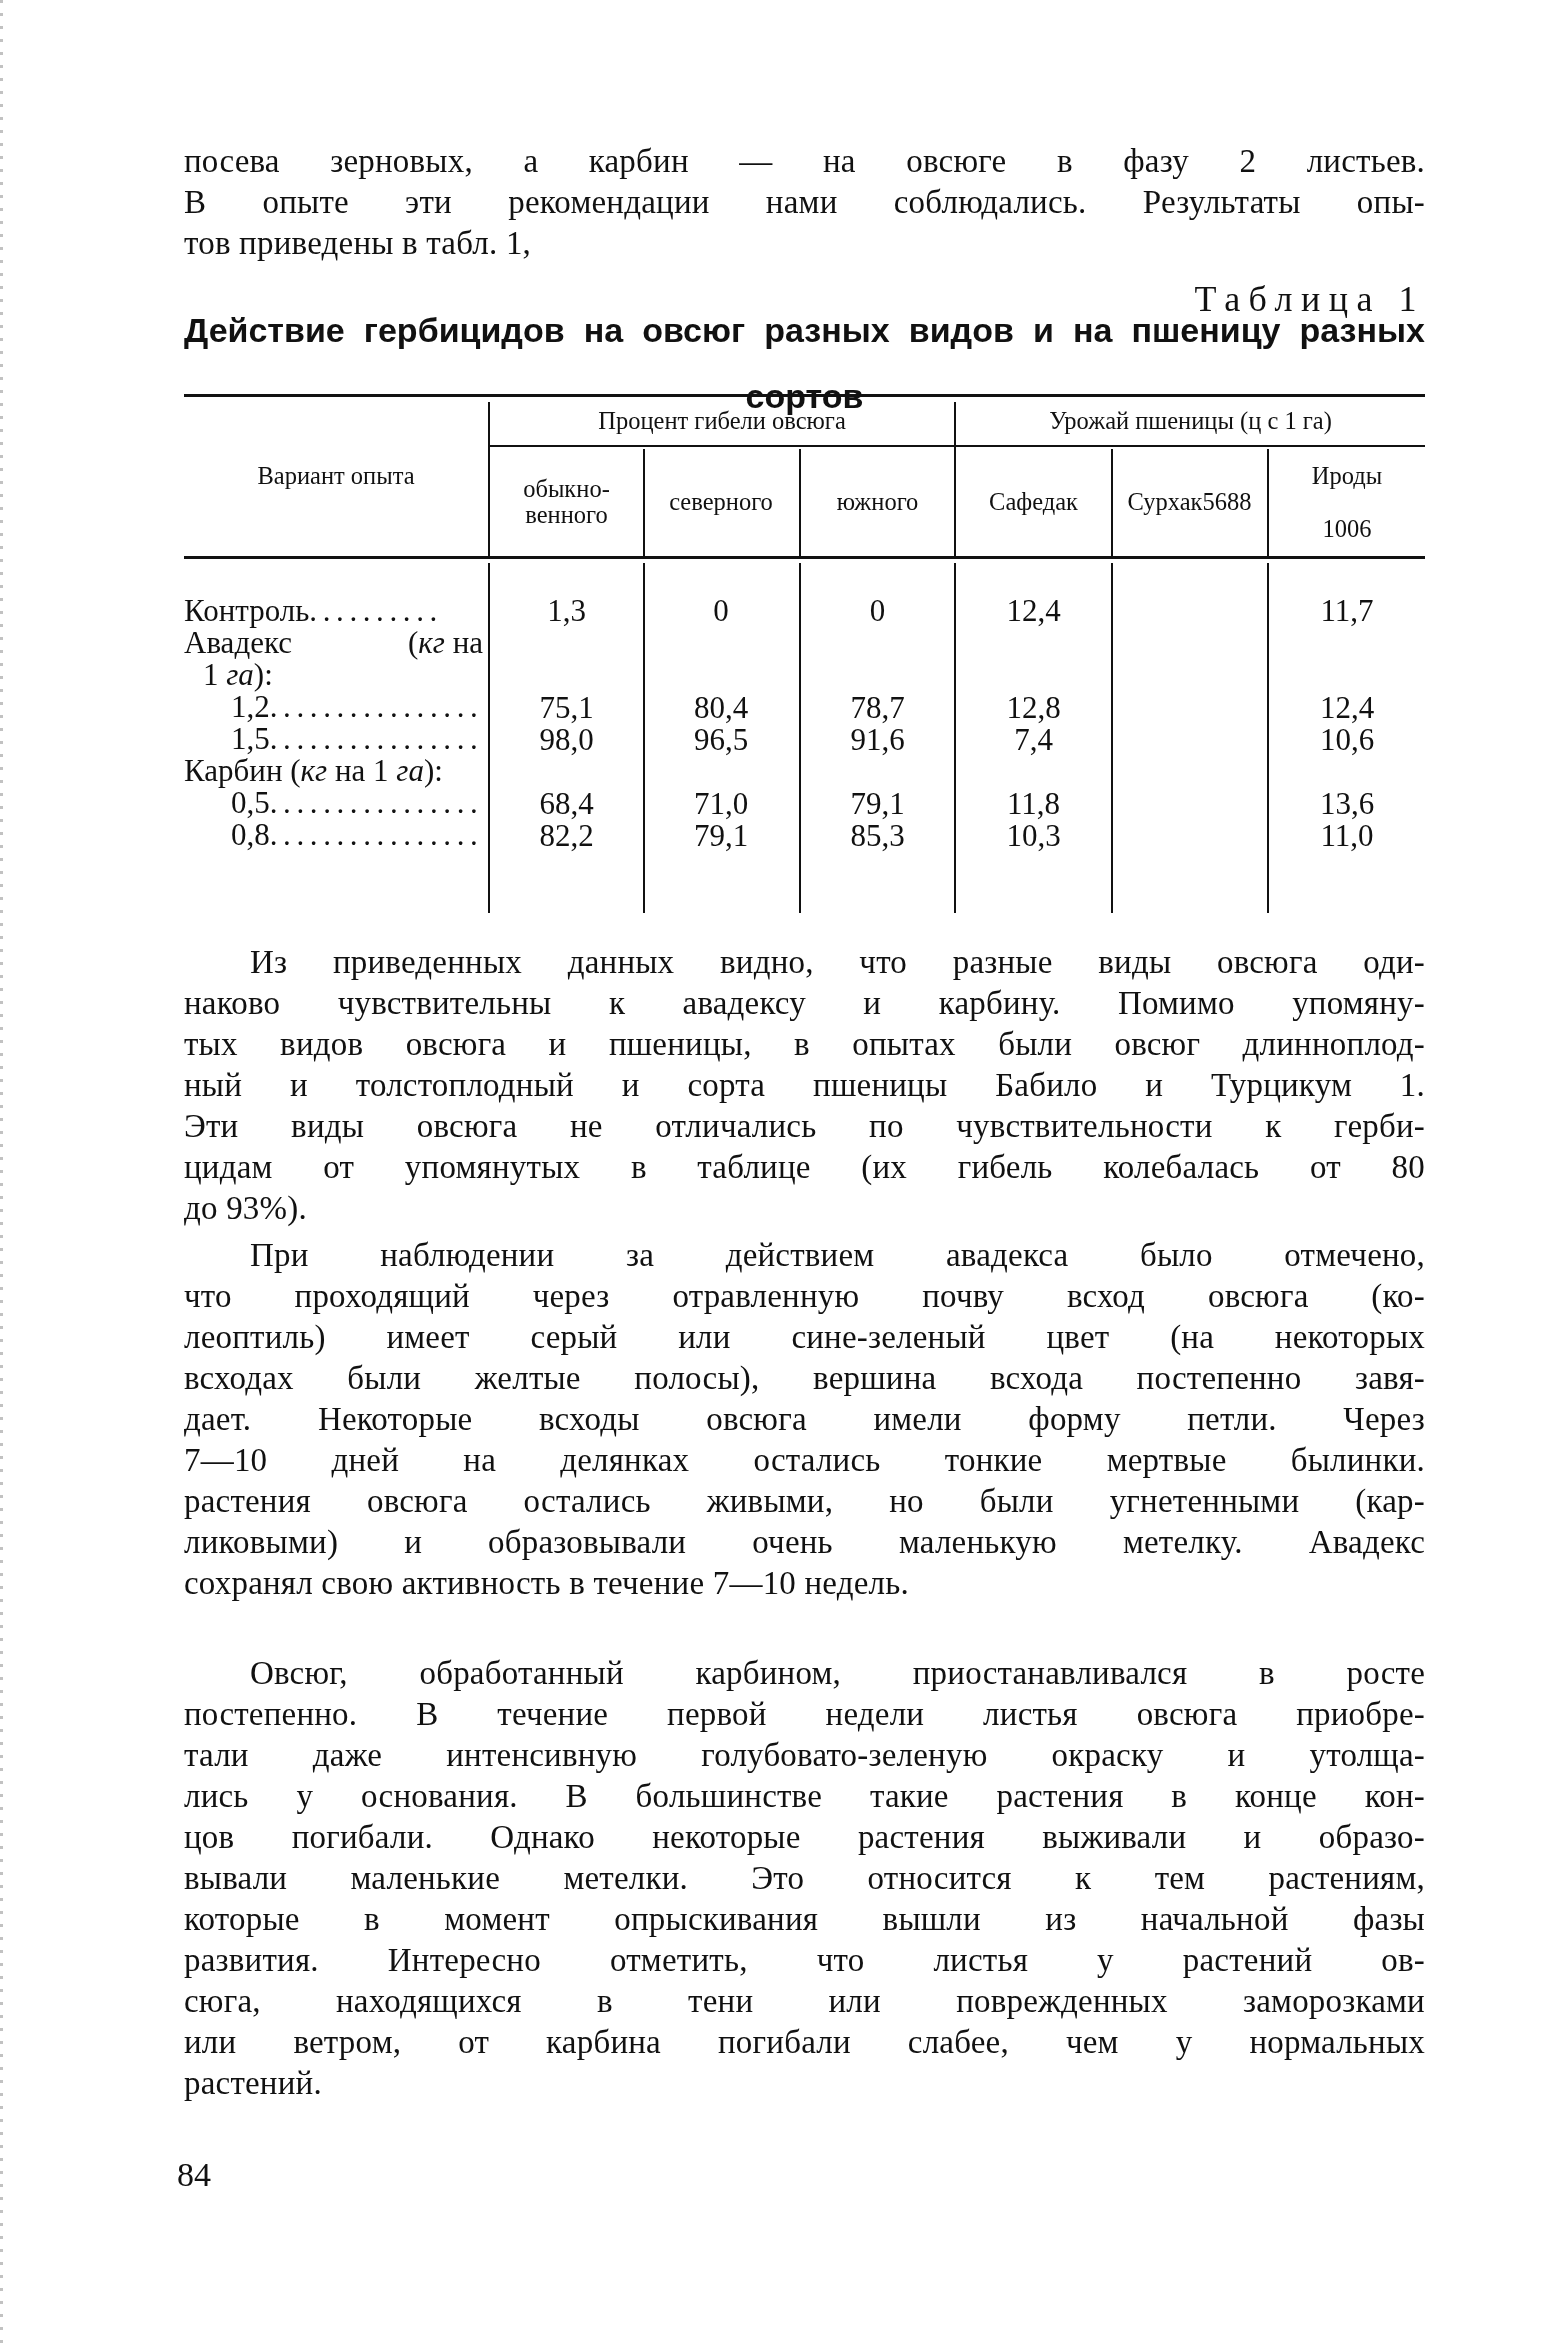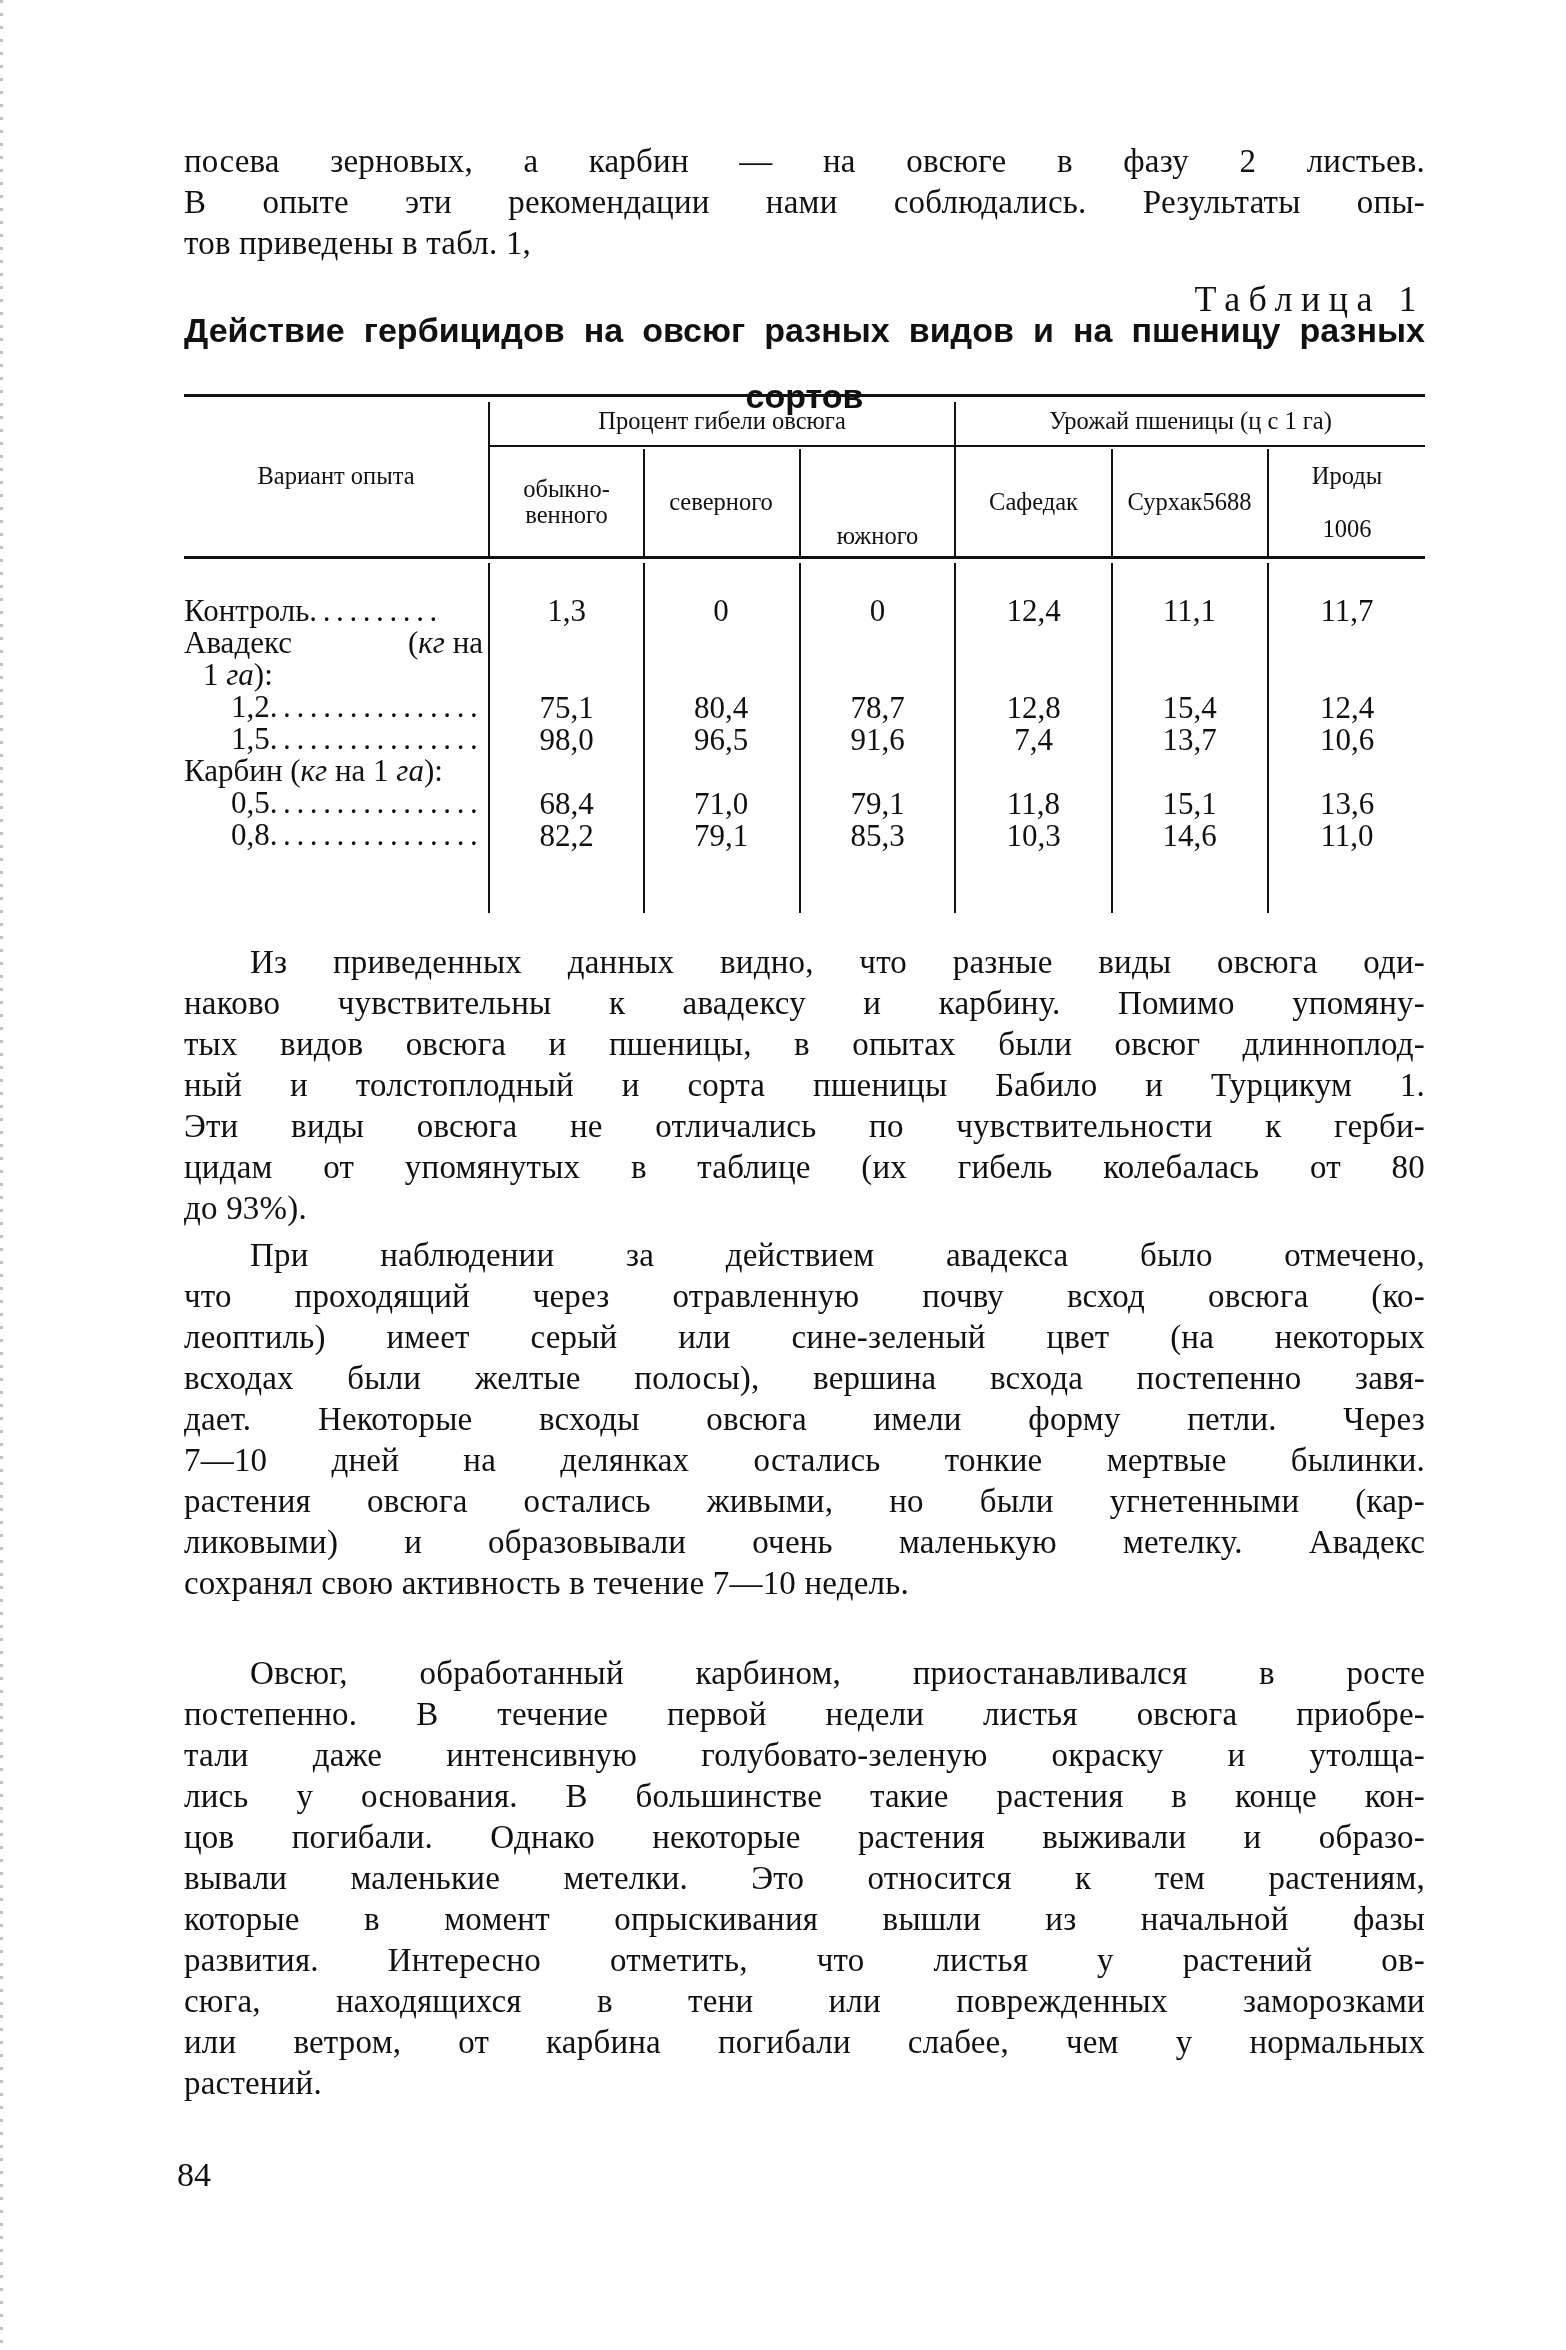--- a/index.html
+++ b/index.html
@@ -71,21 +71,21 @@
   <div class="cell" style="left:306px;top:2.8px;width:464px;height:48px;">Процент гибели овсюга</div>
   <div class="cell" style="left:772px;top:2.8px;width:469px;height:48px;">Урожай пшеницы (ц с 1 га)</div>
 
   <div class="cell" style="left:306px;top:53px;width:153px;height:109px;flex-direction:column;">
     <span>обыкно-</span>
     <span>венного</span>
   </div>
   <div class="cell" style="left:460px;top:53px;width:154px;height:109px;flex-direction:column;">
     <span>северного</span>
   </div>
-  <div class="cell" style="left:617px;top:53px;width:153px;height:109px;flex-direction:column;margin-top:34px;">
+  <div class="cell" style="left:617px;top:53px;width:153px;height:109px;flex-direction:column;">
     <span>южного</span>
   </div>
   <div class="cell" style="left:772px;top:53px;width:155px;height:109px;flex-direction:column;">
     <span>Сафедак</span>
   </div>
   <div class="cell" style="left:929px;top:53px;width:153px;height:109px;flex-direction:row;line-height:21px;">
     <span>Сурхак</span>
     <span>5688</span>
   </div>
   <div class="cell" style="left:1085px;top:53px;width:156px;height:109px;flex-direction:column;line-height:21px;gap:32px;">
@@ -154,29 +154,20 @@
     <div>85,3</div>
   </div>
   <div class="bodycell" style="left:772px;top:201px;width:155px;">
     <div>12,4</div>
     <div style="height:65px"></div>
     <div>12,8</div>
     <div>7,4</div>
     <div style="height:32px"></div>
     <div>11,8</div>
     <div>10,3</div>
-  </div>
-  <div class="bodycell" style="left:929px;top:201px;width:153px;">
-    <div>11,1</div>
-    <div style="height:65px"></div>
-    <div>15,4</div>
-    <div>13,7</div>
-    <div style="height:32px"></div>
-    <div>15,1</div>
-    <div>14,6</div>
   </div>
   <div class="bodycell" style="left:1085px;top:201px;width:156px;">
     <div>11,7</div>
     <div style="height:65px"></div>
     <div>12,4</div>
     <div>10,6</div>
     <div style="height:32px"></div>
     <div>13,6</div>
     <div>11,0</div>
   </div>

